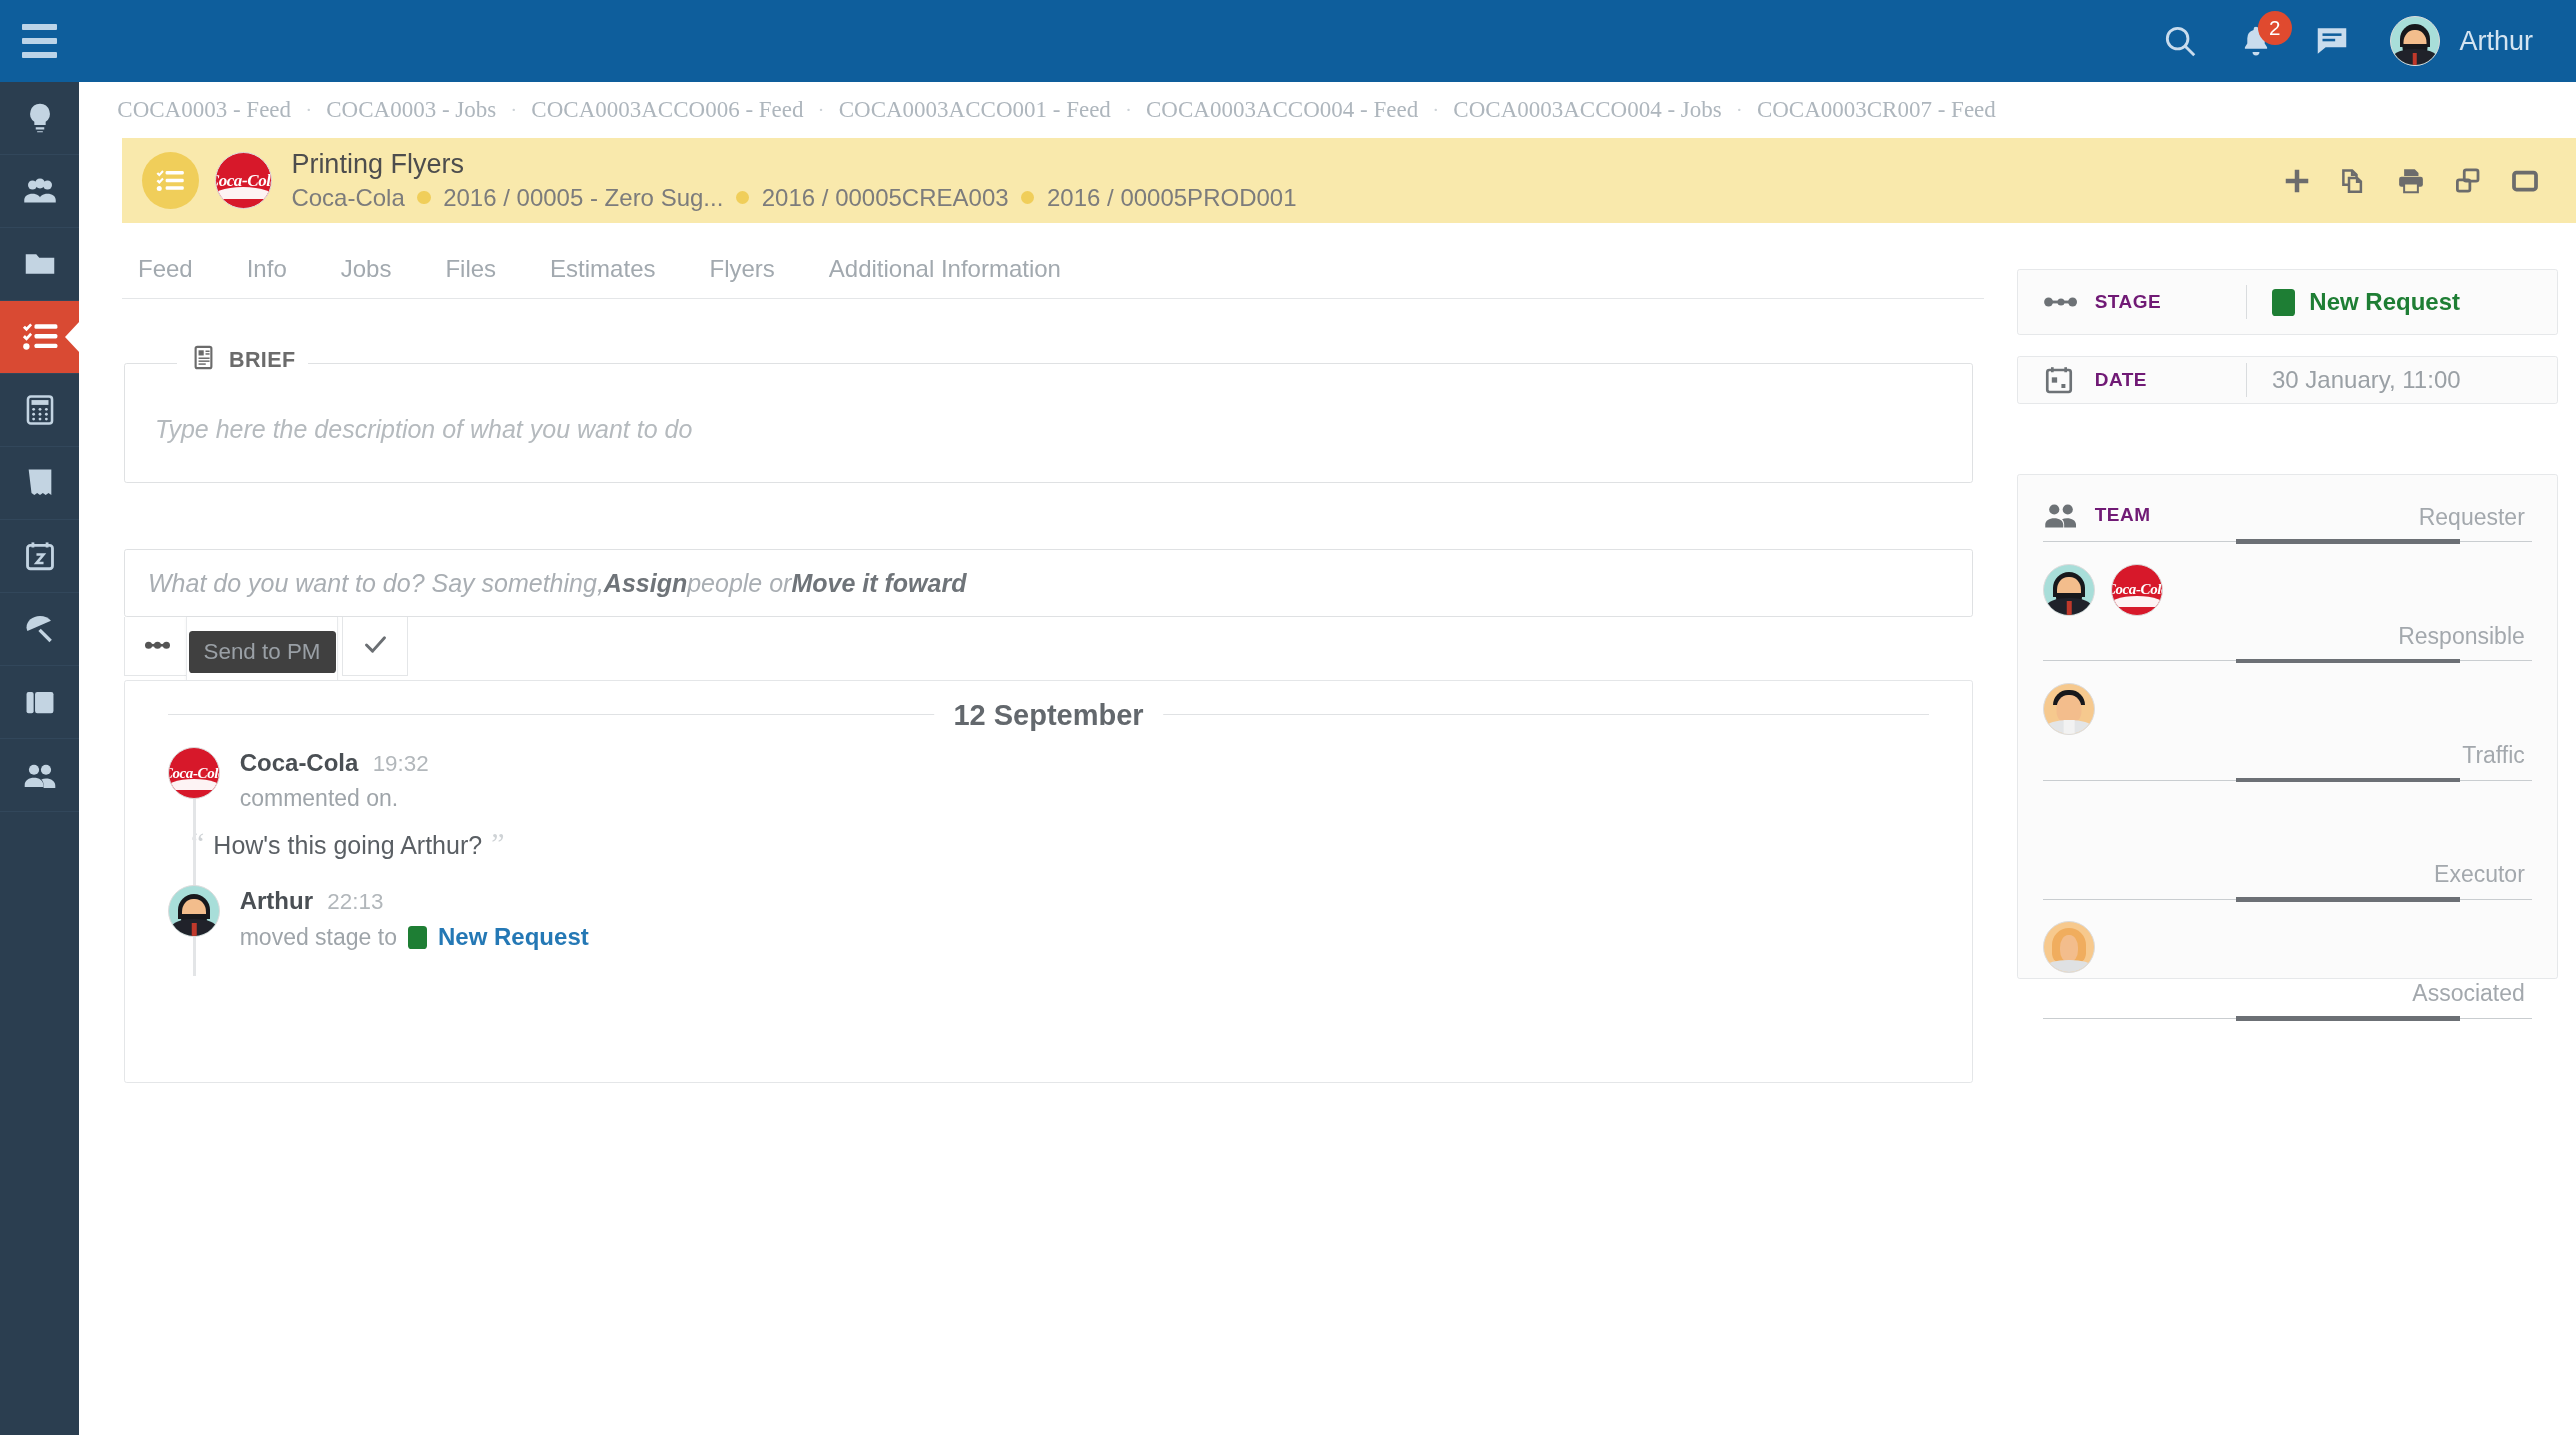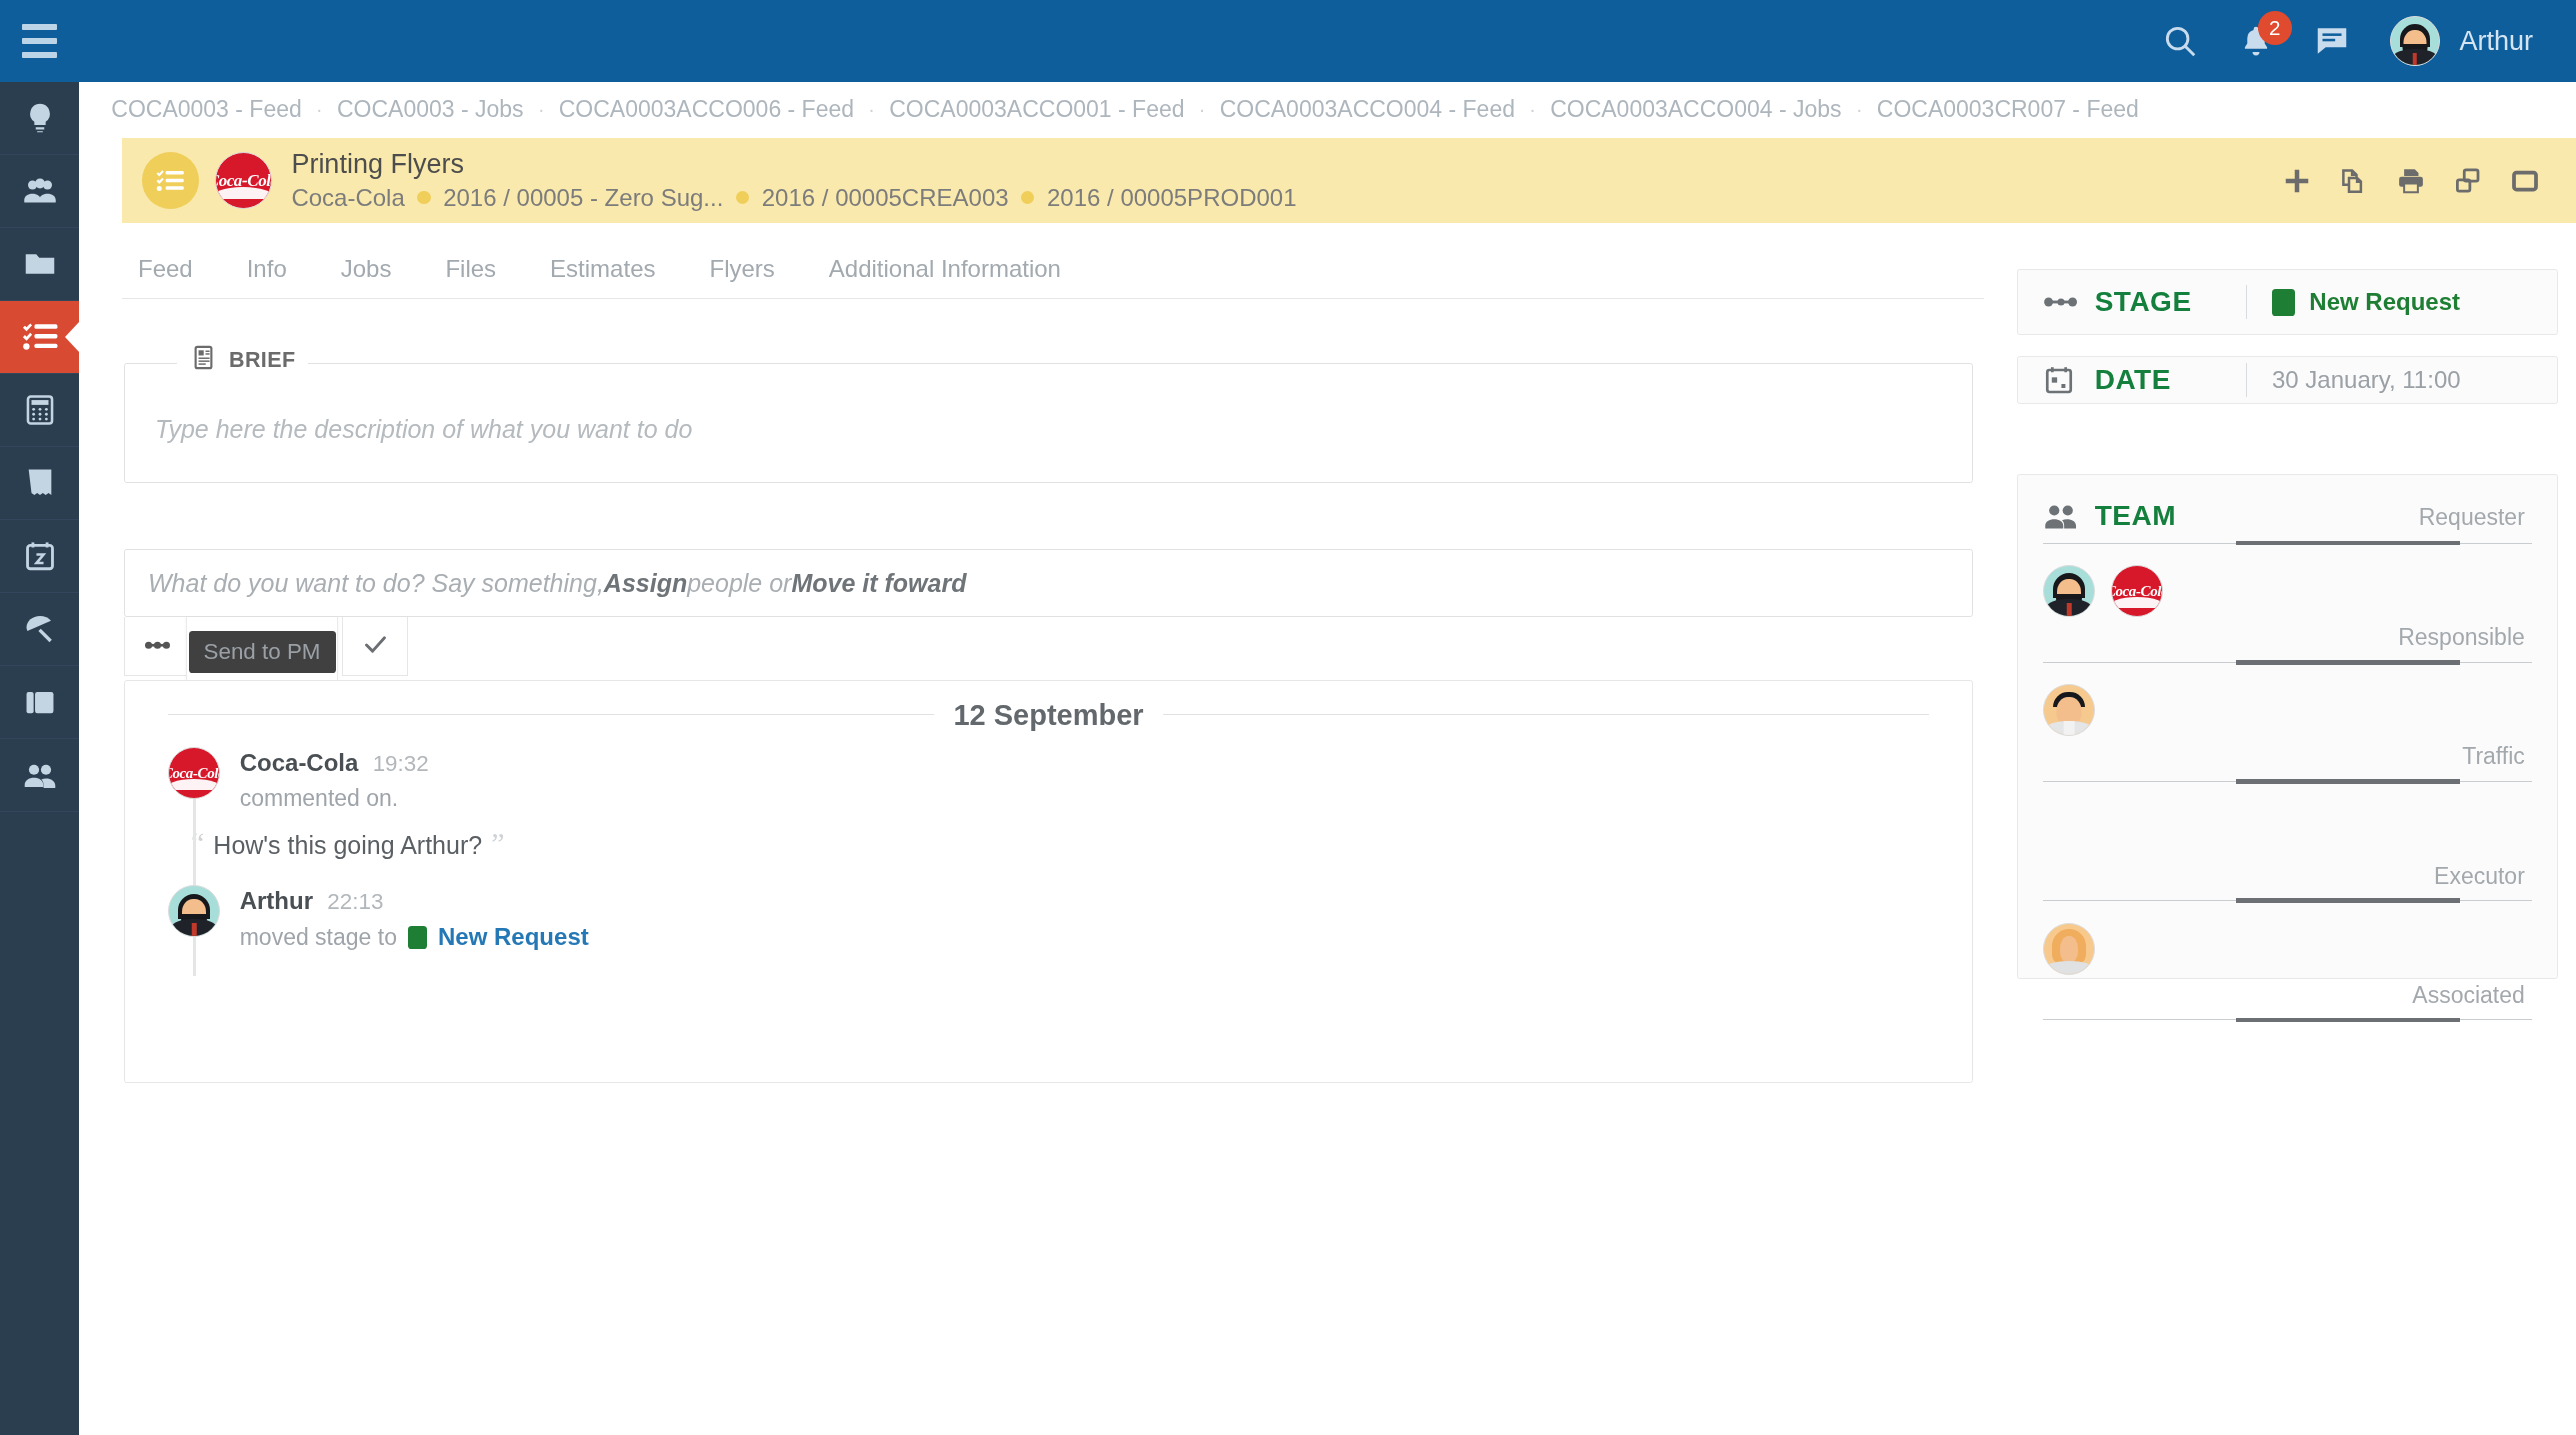--- a/index.html
+++ b/index.html
@@ -73,22 +73,22 @@
   .rail-item.active::after {
     content: ""; position: absolute; right: -0.9px; top: 50%; transform: translateY(-50%);
     border-top: 16px solid transparent; border-bottom: 16px solid transparent;
     border-right: 15px solid #ffffff;
   }
   .rail-item svg { display:block; }
 
   
   .crumbbar {
     position: absolute; top: 82px; left: 79px; width: 2497px; height: 55px;
-    background: #ffffff; display: flex; align-items: center; padding-left: 18px;
-    font-size: 23px; color: #aeb6bd; gap: 0;
+    background: #ffffff; display: flex; align-items: center; padding-left: 24px;
+    font-size: 23px; color: #aeb6bd; gap: 0; font-family: Liberation Serif, serif;
   }
   .crumb { padding: 0 14.3px; white-space: nowrap; cursor: pointer; }
   .crumb-sep { color: #ccd2d7; font-size: 19.7px; }
 
   
   .yellowbar {
     position: absolute; top: 138px; left: 122px; width: 2454px; height: 85px;
     background: #f9e9ac; display: flex; align-items: center; padding: 0 36px 0 19.7px;
   }
   .type-badge {
@@ -177,21 +177,21 @@
   
   .panel {
     position: absolute; left: 2017px; width: 541px;
     background: #fbfbfb; border: 0.9px solid #e6e8ea; border-radius: 2.7px;
   }
   .panel-row {
     display: flex; align-items: center; height: 100%; padding: 0 25px;
   }
   .panel-ico { color: #6d7276; display: flex; width: 41px; }
   .panel-label {
-    font-size: 28px; font-weight: bold; color: #15803d; letter-spacing: 0.5px; margin-left: 10.7px;
+    font-size: 19px; font-weight: bold; color: #701a75; letter-spacing: 0.5px; margin-left: 10.7px;
   }
   .panel-div { margin-left: auto; width: 0.9px; height: 34px; background: #d9dcde; }
   .panel-val { font-size: 24px; color: #9aa0a5; margin-left: 25px; min-width: 260px; }
   .panel-val.green { color: #1e7e34; font-weight: bold; display: flex; align-items: center; gap: 14.3px;}
 
   .team-panel { top: 474px; height: 505px; }
   .team-head { display: flex; align-items: center; padding: 25px 25px 0 25px; }
   .team-section { padding: 0 25px; }
   .sec-label {
     text-align: right; font-size: 23px; color: #a3a8ad; padding-right: 7.2px; margin-top: 3.6px;

